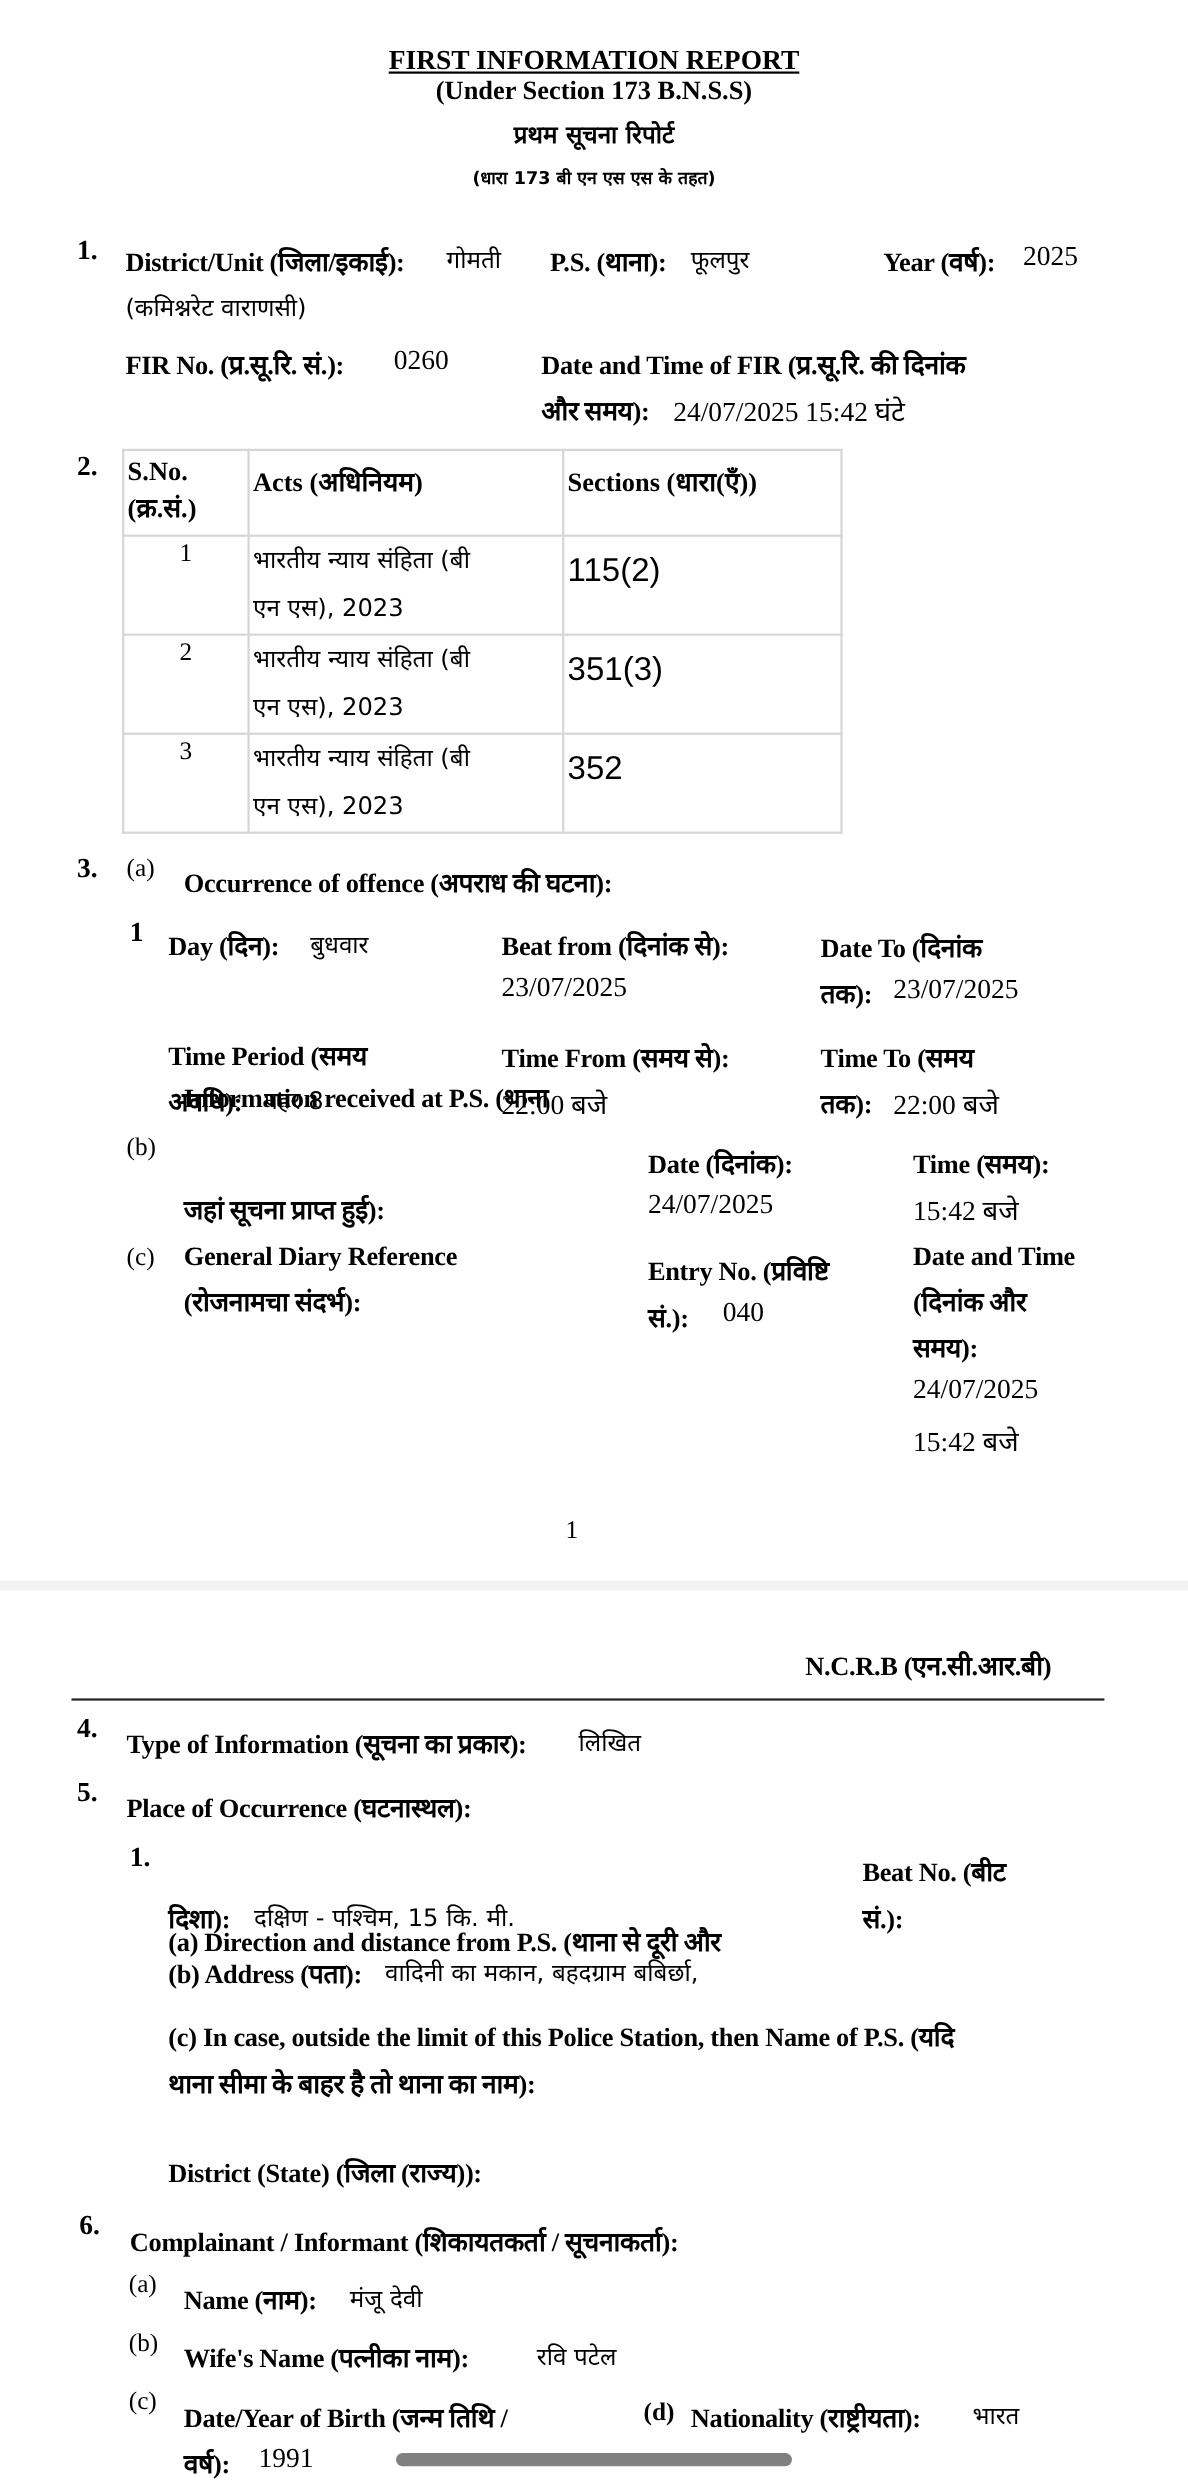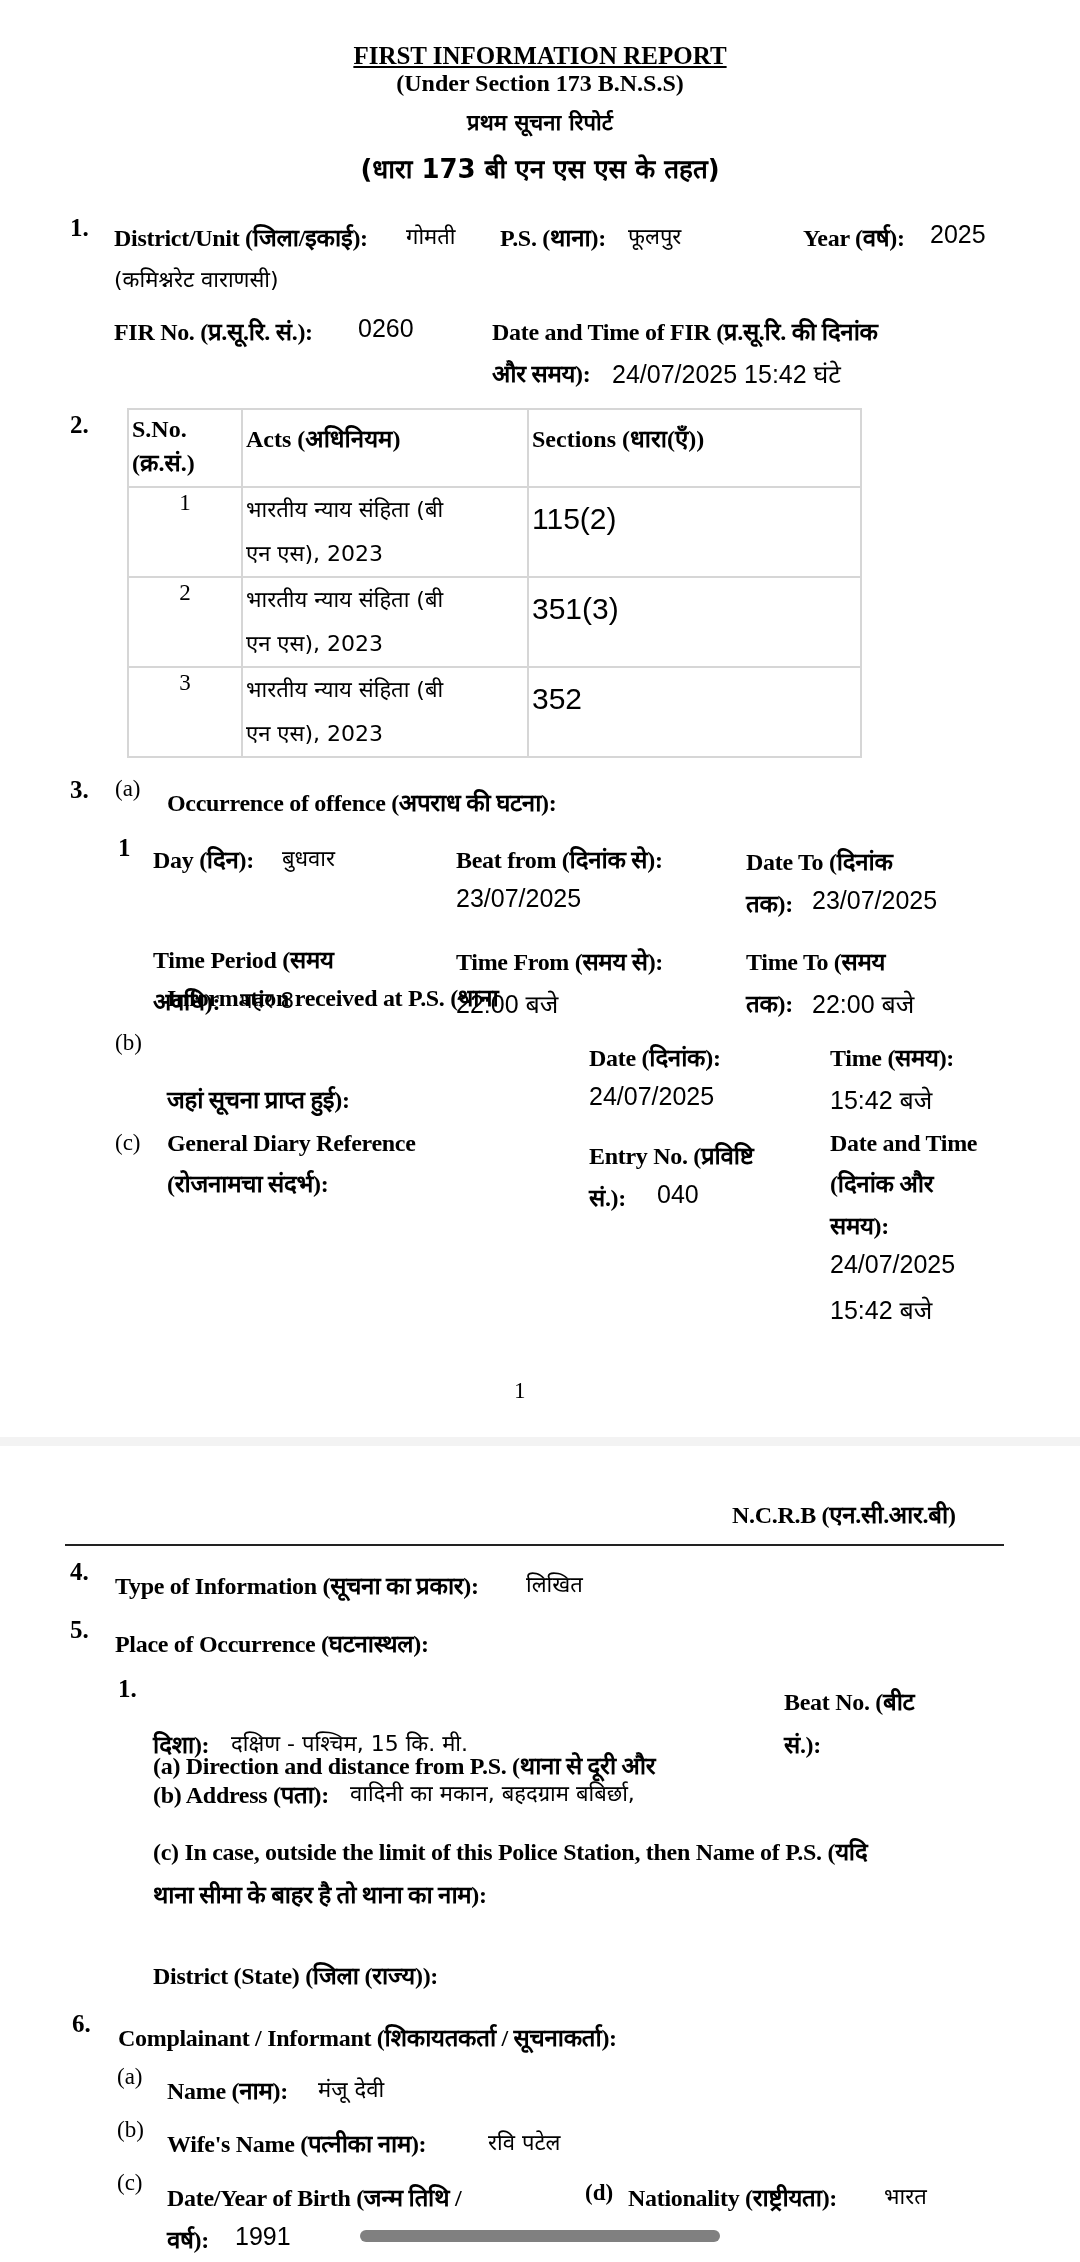--- a/index.html
+++ b/index.html
@@ -3,32 +3,32 @@
 <meta charset="utf-8">
 <style>
   html, body { margin: 0; padding: 0; }
   body {
     width: 1080px; height: 2262px; position: relative; overflow: hidden;
     background: #ffffff; color: #000;
     font-family: "Liberation Serif", serif;
   }
   .abs { position: absolute; white-space: nowrap; }
   .lbl { font-family: "Liberation Serif", serif; font-weight: bold; font-size: 24px; letter-spacing: -0.3px; }
-  .val { font-family: Liberation Sans, sans-serif; font-size: 25px; }
+  .val { font-family: Liberation Serif, serif; font-size: 25px; }
   .valhi { font-family: "DejaVu Sans", sans-serif; font-size: 22px; }
   .num { font-family: "Liberation Serif", serif; font-weight: bold; font-size: 25px; }
   .sub { font-family: "Liberation Serif", serif; font-weight: bold; font-size: 23px; }
   .center { left: 0; width: 1080px; text-align: center; }
 
   .title { top: 42px; font-family: "Liberation Serif", serif; font-weight: bold; font-size: 25px; text-decoration: underline; }
   .subtitle { top: 70px; font-family: "Liberation Serif", serif; font-weight: bold; font-size: 24px; }
   .titlehi { top: 106px; font-family: "DejaVu Sans", sans-serif; font-weight: bold; font-size: 22px; }
-  .subtitlehi { top: 150px; font-family: "DejaVu Sans", sans-serif; font-weight: bold; font-size: 26px; }
-
-  table.acts { position: absolute; left: 111px; top: 408px; width: 735px; border-collapse: collapse; margin-left: 16px; }
+  .subtitlehi { top: 150px; font-family: "DejaVu Sans", sans-serif; font-weight: bold; font-size: 16px; }
+
+  table.acts { position: absolute; left: 111px; top: 408px; width: 655px; border-collapse: collapse; }
   table.acts td, table.acts th { border: 2px solid #d6d6d6; vertical-align: top; padding: 0 3px; text-align: left; }
   table.acts th { height: 74px; padding-top: 2px; }
   table.acts td { height: 88px; }
   table.acts .c1 { width: 106px; }
   table.acts .c2 { width: 278px; }
   .sno { display: block; text-align: center; font-family: "Liberation Serif", serif; font-size: 23px; padding-top: 2px; }
   .actname { font-family: "DejaVu Sans", sans-serif; font-size: 22px; line-height: 44px; white-space: normal; display:block; margin-top: 0px;}
   .sect { font-family: Liberation Sans, sans-serif; font-size: 30px; display:block; padding-top: 14px; }
   .thlbl { font-family: "Liberation Serif", serif; font-weight: bold; font-size: 24px; line-height: 34px; display:block; }
 

